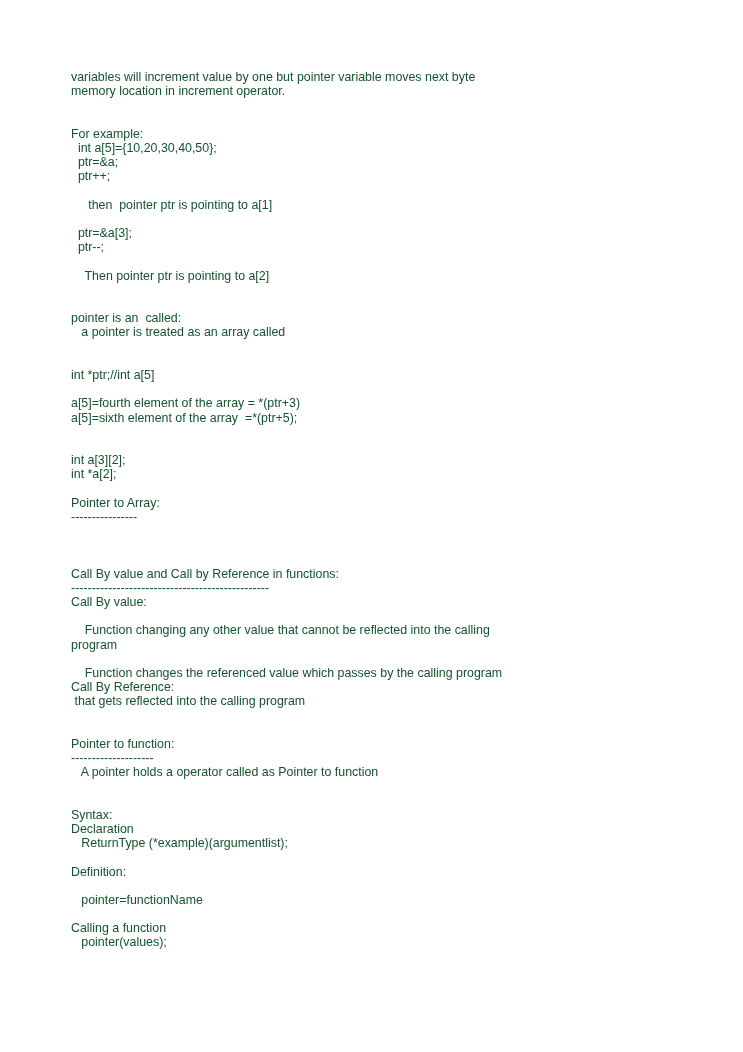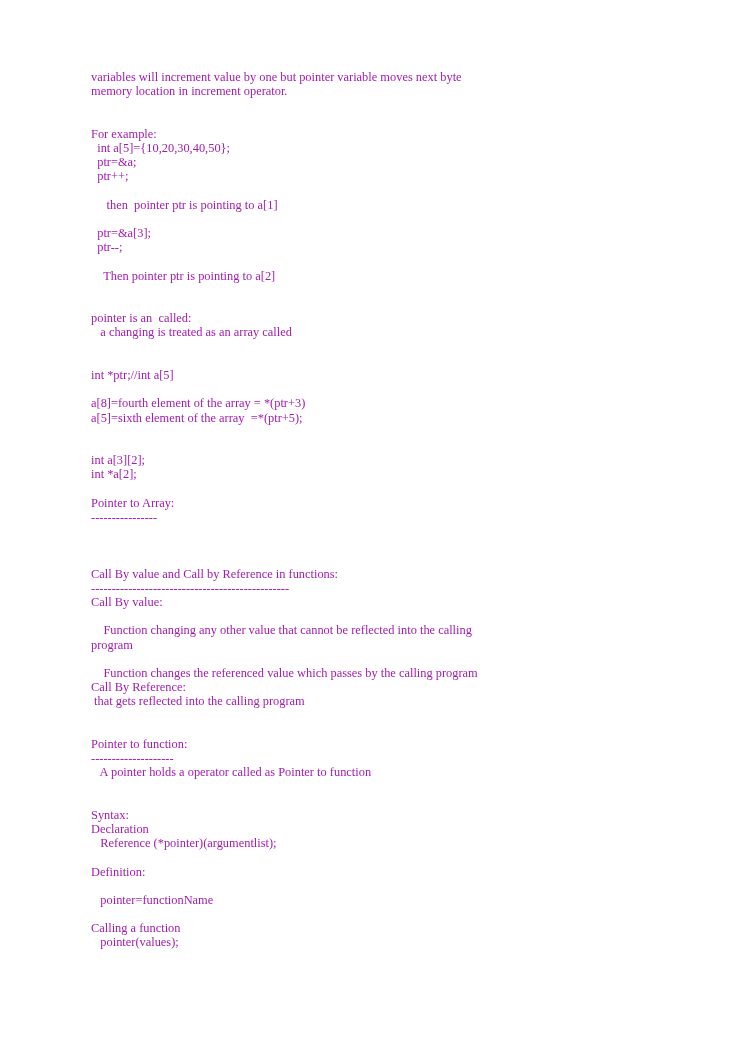--- a/index.html
+++ b/index.html
@@ -2,25 +2,24 @@
 <html><head>
 <meta charset="utf-8">
 <style>
   html, body { margin: 0; padding: 0; background: #ffffff; }
   body { width: 743px; height: 1052px; position: relative; overflow: hidden; }
   .page {
     position: absolute;
     left: 71px;
     top: 70px;
     width: 640px;
-    font-family: Liberation Serif, serif;
+    font-family: Liberation Sans, sans-serif;
     font-size: 12.4px;
     line-height: 14.2px;
-    color: #a21caf;
-    margin-left: 20px;
+    color: #14532d;
   }
   .ln { white-space: pre; height: 14.2px; display: block; }
 </style>
 </head>
 <body>
 
 <div class="page">
   <span class="ln">variables will increment value by one but pointer variable moves next byte</span>
   <span class="ln">memory location in increment operator.</span>
   <span class="ln"></span>
@@ -32,26 +31,26 @@
   <span class="ln"></span>
   <span class="ln">     then  pointer ptr is pointing to a[1]</span>
   <span class="ln"></span>
   <span class="ln">  ptr=&amp;a[3];</span>
   <span class="ln">  ptr--;</span>
   <span class="ln"></span>
   <span class="ln">    Then pointer ptr is pointing to a[2]</span>
   <span class="ln"></span>
   <span class="ln"></span>
   <span class="ln">pointer is an  called:</span>
-  <span class="ln">   a changing is treated as an array called</span>
+  <span class="ln">   a pointer is treated as an array called</span>
   <span class="ln"></span>
   <span class="ln"></span>
   <span class="ln">int *ptr;//int a[5]</span>
   <span class="ln"></span>
-  <span class="ln">a[8]=fourth element of the array = *(ptr+3)</span>
+  <span class="ln">a[5]=fourth element of the array = *(ptr+3)</span>
   <span class="ln">a[5]=sixth element of the array  =*(ptr+5);</span>
   <span class="ln"></span>
   <span class="ln"></span>
   <span class="ln">int a[3][2];</span>
   <span class="ln">int *a[2];</span>
   <span class="ln"></span>
   <span class="ln">Pointer to Array:</span>
   <span class="ln">----------------</span>
   <span class="ln"></span>
   <span class="ln"></span>
@@ -68,21 +67,21 @@
   <span class="ln"> that gets reflected into the calling program</span>
   <span class="ln"></span>
   <span class="ln"></span>
   <span class="ln">Pointer to function:</span>
   <span class="ln">--------------------</span>
   <span class="ln">   A pointer holds a operator called as Pointer to function</span>
   <span class="ln"></span>
   <span class="ln"></span>
   <span class="ln">Syntax:</span>
   <span class="ln">Declaration</span>
-  <span class="ln">   Reference (*pointer)(argumentlist);</span>
+  <span class="ln">   ReturnType (*example)(argumentlist);</span>
   <span class="ln"></span>
   <span class="ln">Definition:</span>
   <span class="ln"></span>
   <span class="ln">   pointer=functionName</span>
   <span class="ln"></span>
   <span class="ln">Calling a function</span>
   <span class="ln">   pointer(values);</span>
 </div>
 
 </body></html>

